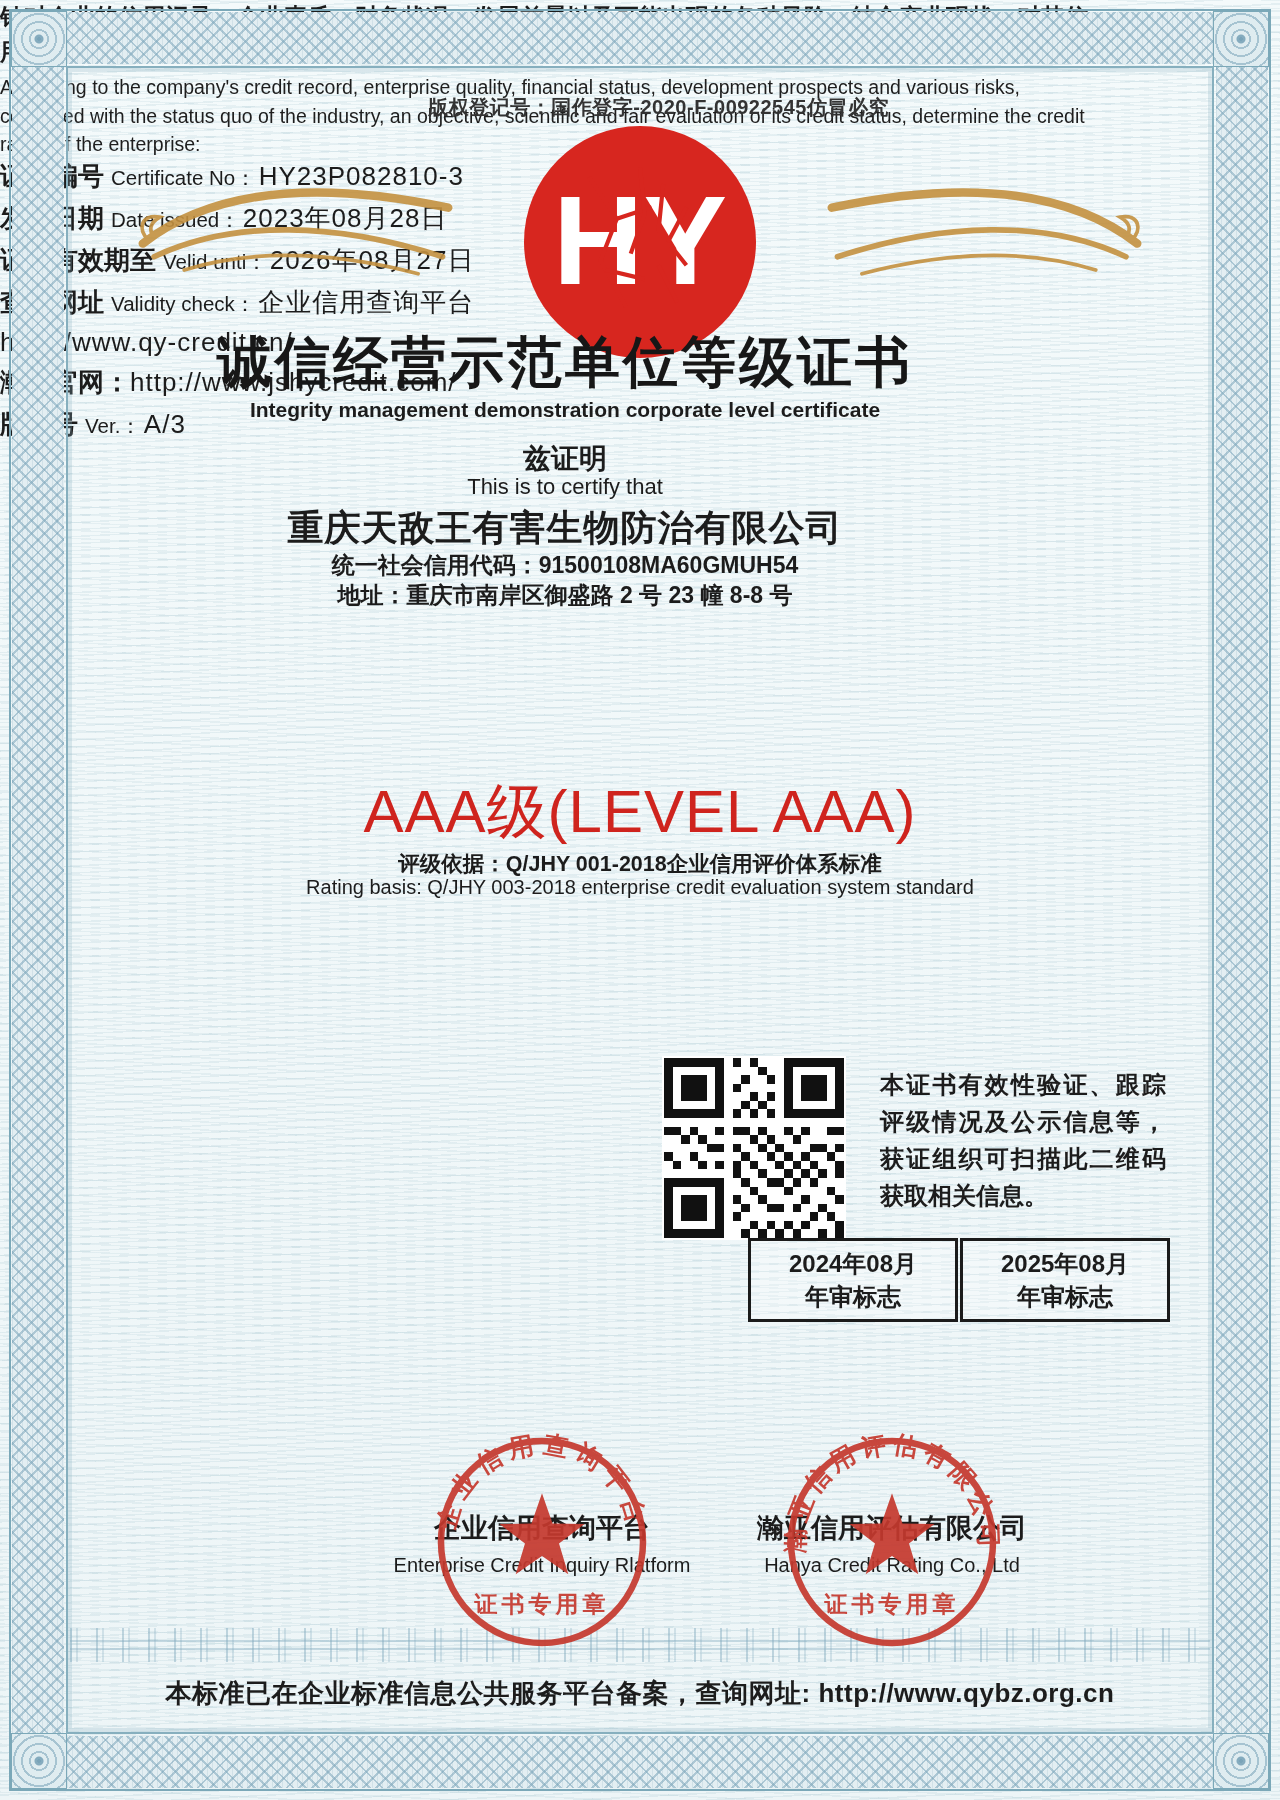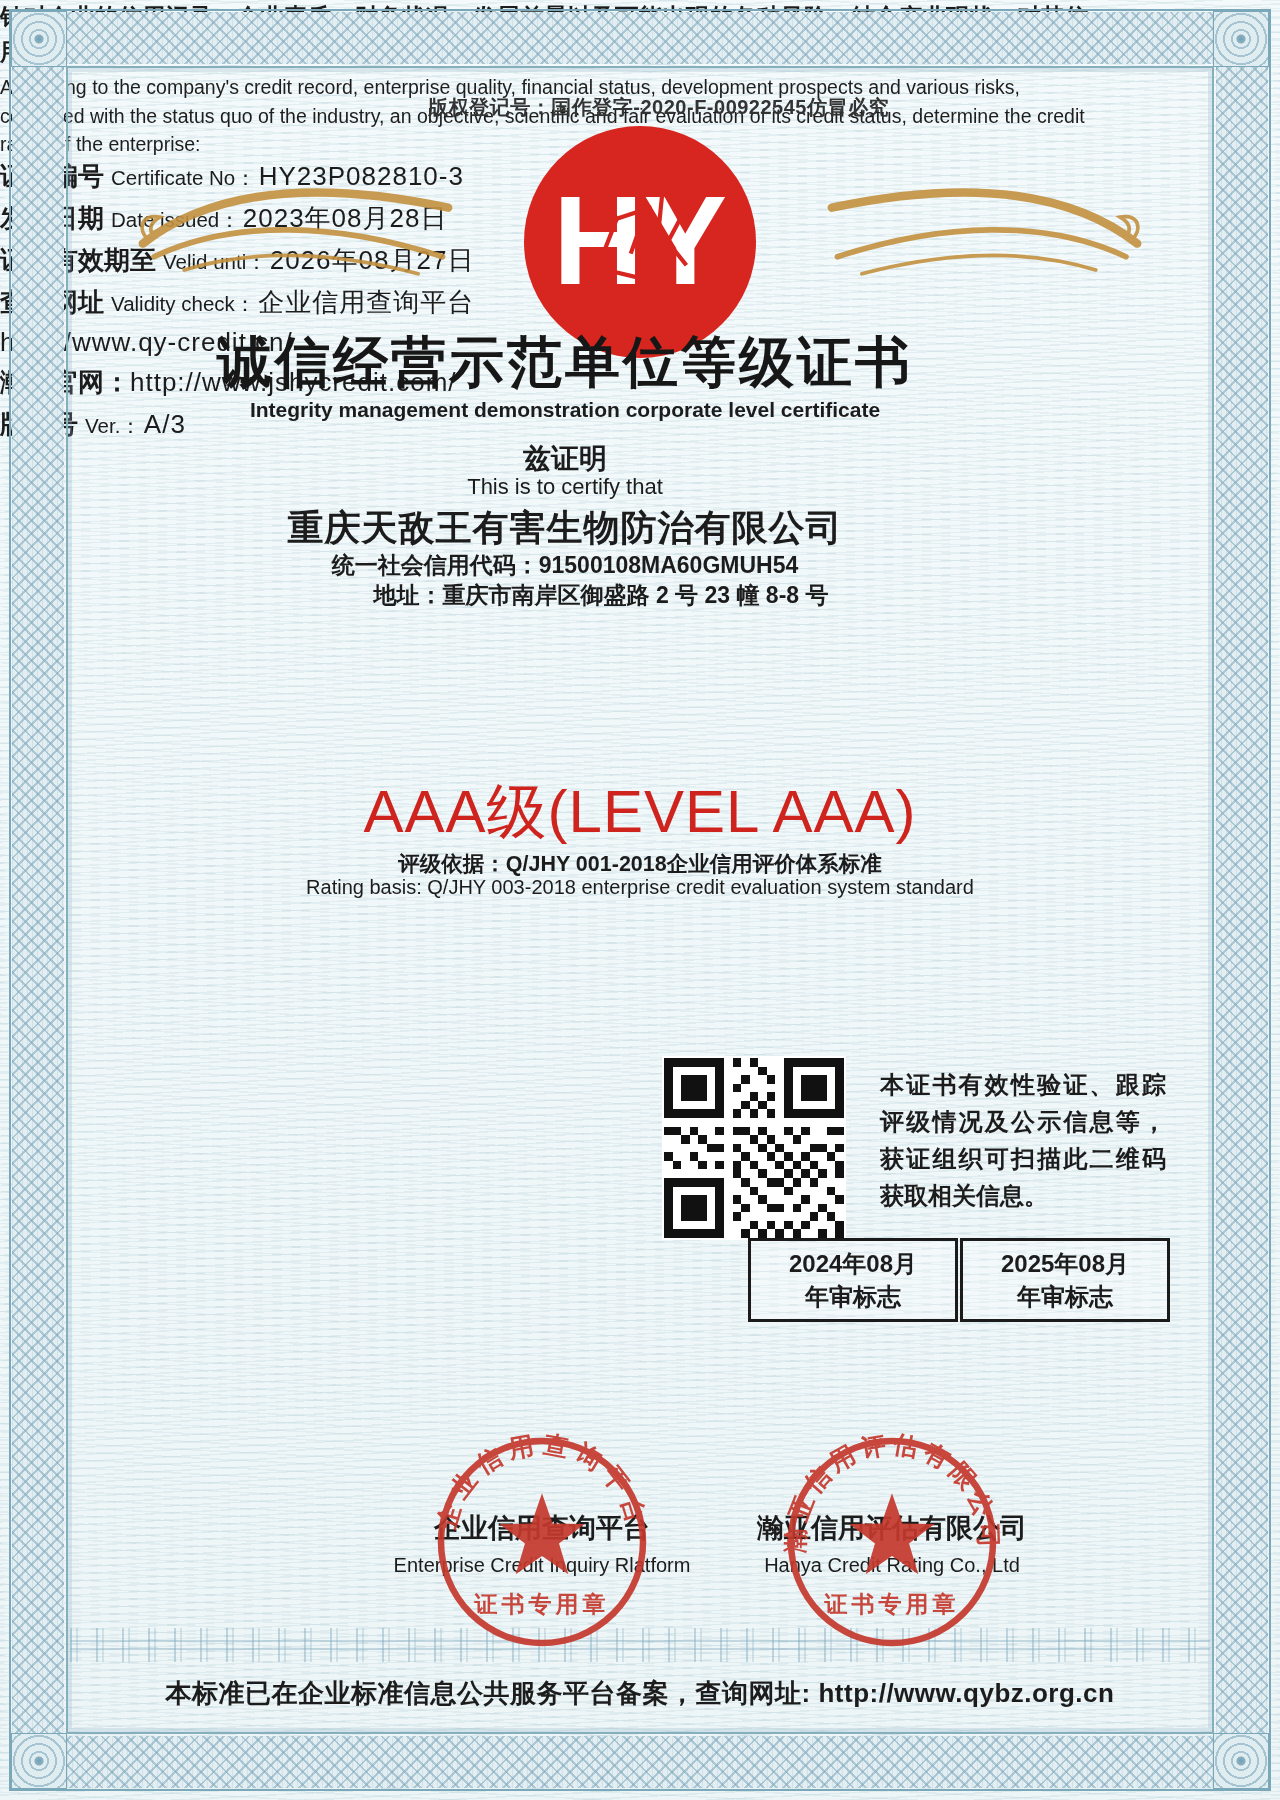--- a/index.html
+++ b/index.html
@@ -52,21 +52,21 @@
   .flourish{top:170px;width:335px;height:132px;}
   .fl-left{left:128px;}
   .fl-right{left:817px;transform:scaleX(-1);}
 
   .title-cn{top:326px;font-size:55px;font-weight:700;letter-spacing:3px;color:#171717;}
   .title-en{top:398px;font-size:21px;font-weight:600;}
   .certify-cn{top:440px;font-size:28px;font-weight:600;}
   .certify-en{top:474px;font-size:22px;font-weight:500;}
   .company{top:504px;font-size:36px;font-weight:800;letter-spacing:1px;}
   .credit-code{top:550px;font-size:23px;font-weight:600;}
-  .address{top:580px;font-size:23px;font-weight:600;padding-left:36px;}
+  .address{top:580px;font-size:23px;font-weight:600;}
 
   .para{left:98px;top:642px;width:1088px;}
   .para-cn{font-size:23.5px;font-weight:600;line-height:35px;text-align:justify;}
   .para-en{font-size:19.5px;font-weight:400;line-height:28.5px;margin-top:3px;color:#1e1e1e;text-align:left;}
 
   .level{top:772px;font-size:60px;font-weight:400;color:#cf241e;letter-spacing:1px;}
   .basis-cn{top:849px;font-size:21.5px;font-weight:600;}
   .basis-en{top:876px;font-size:20px;font-weight:500;}
 
   .details{left:100px;top:1086px;width:560px;}

